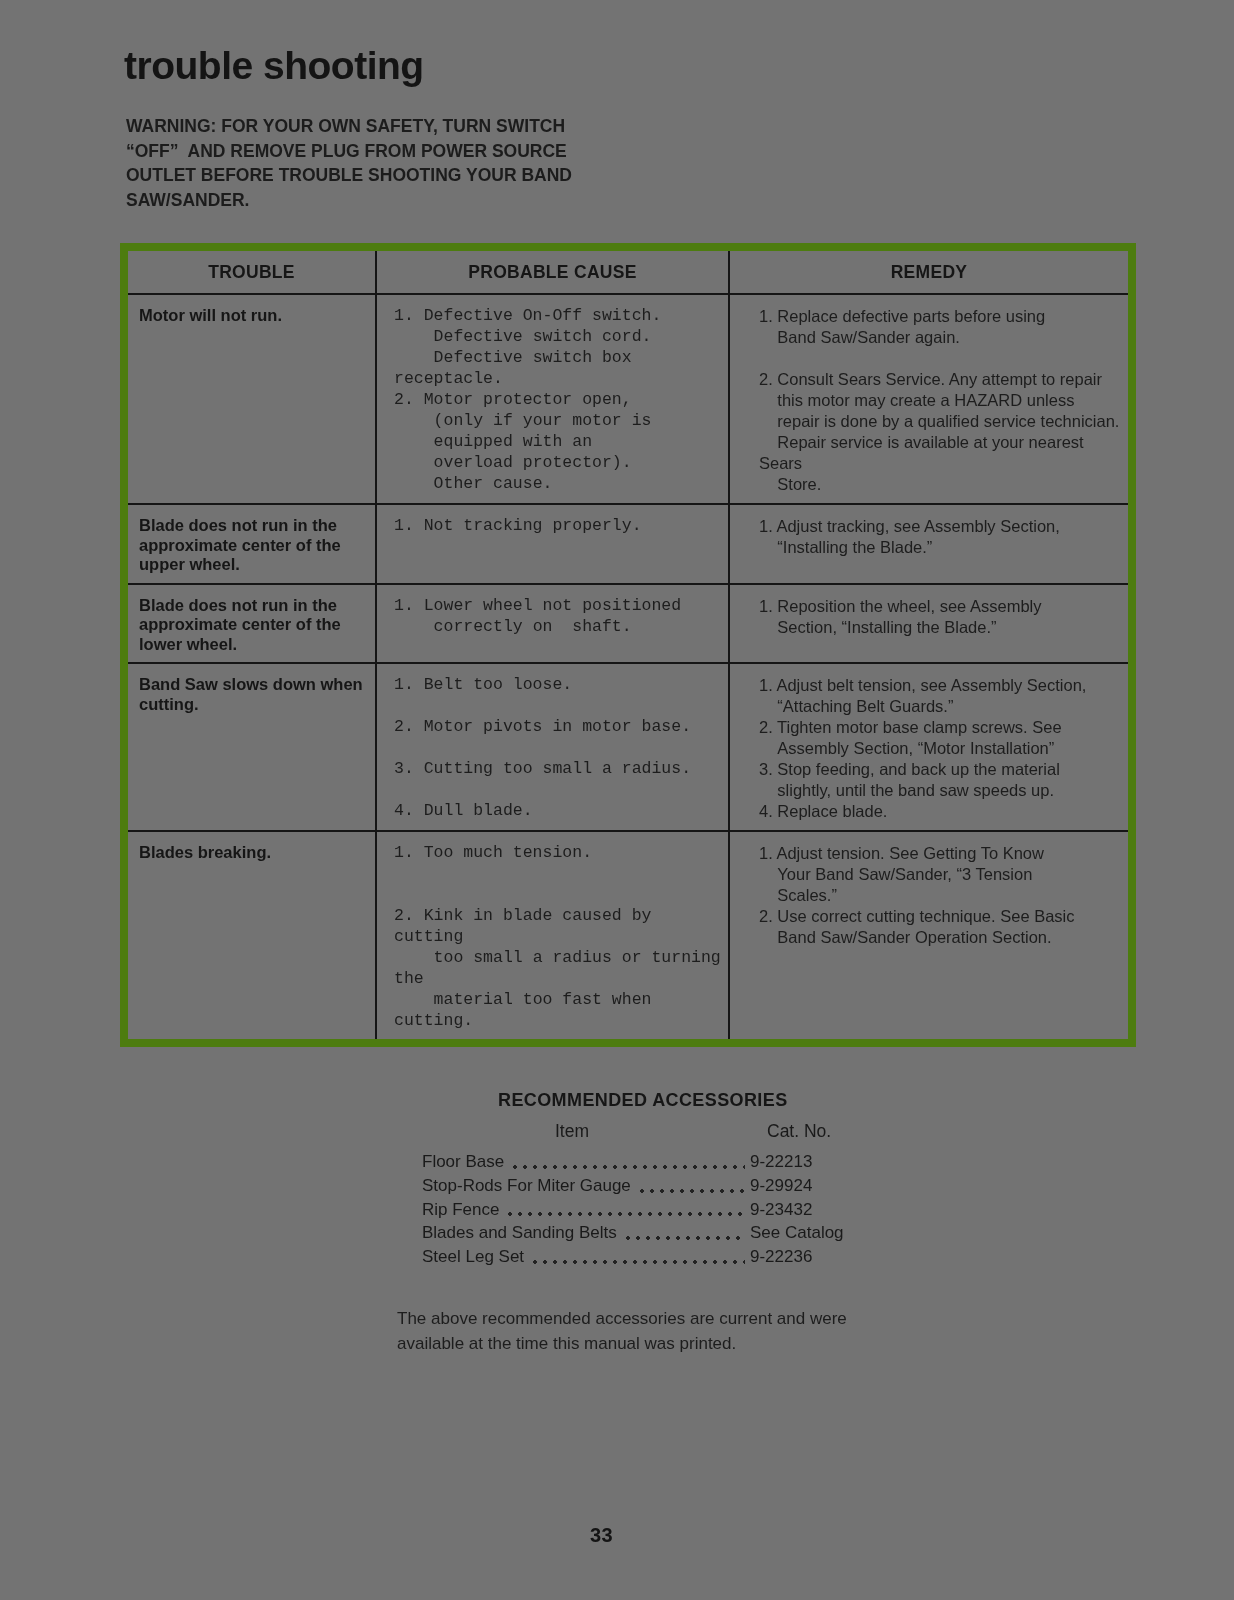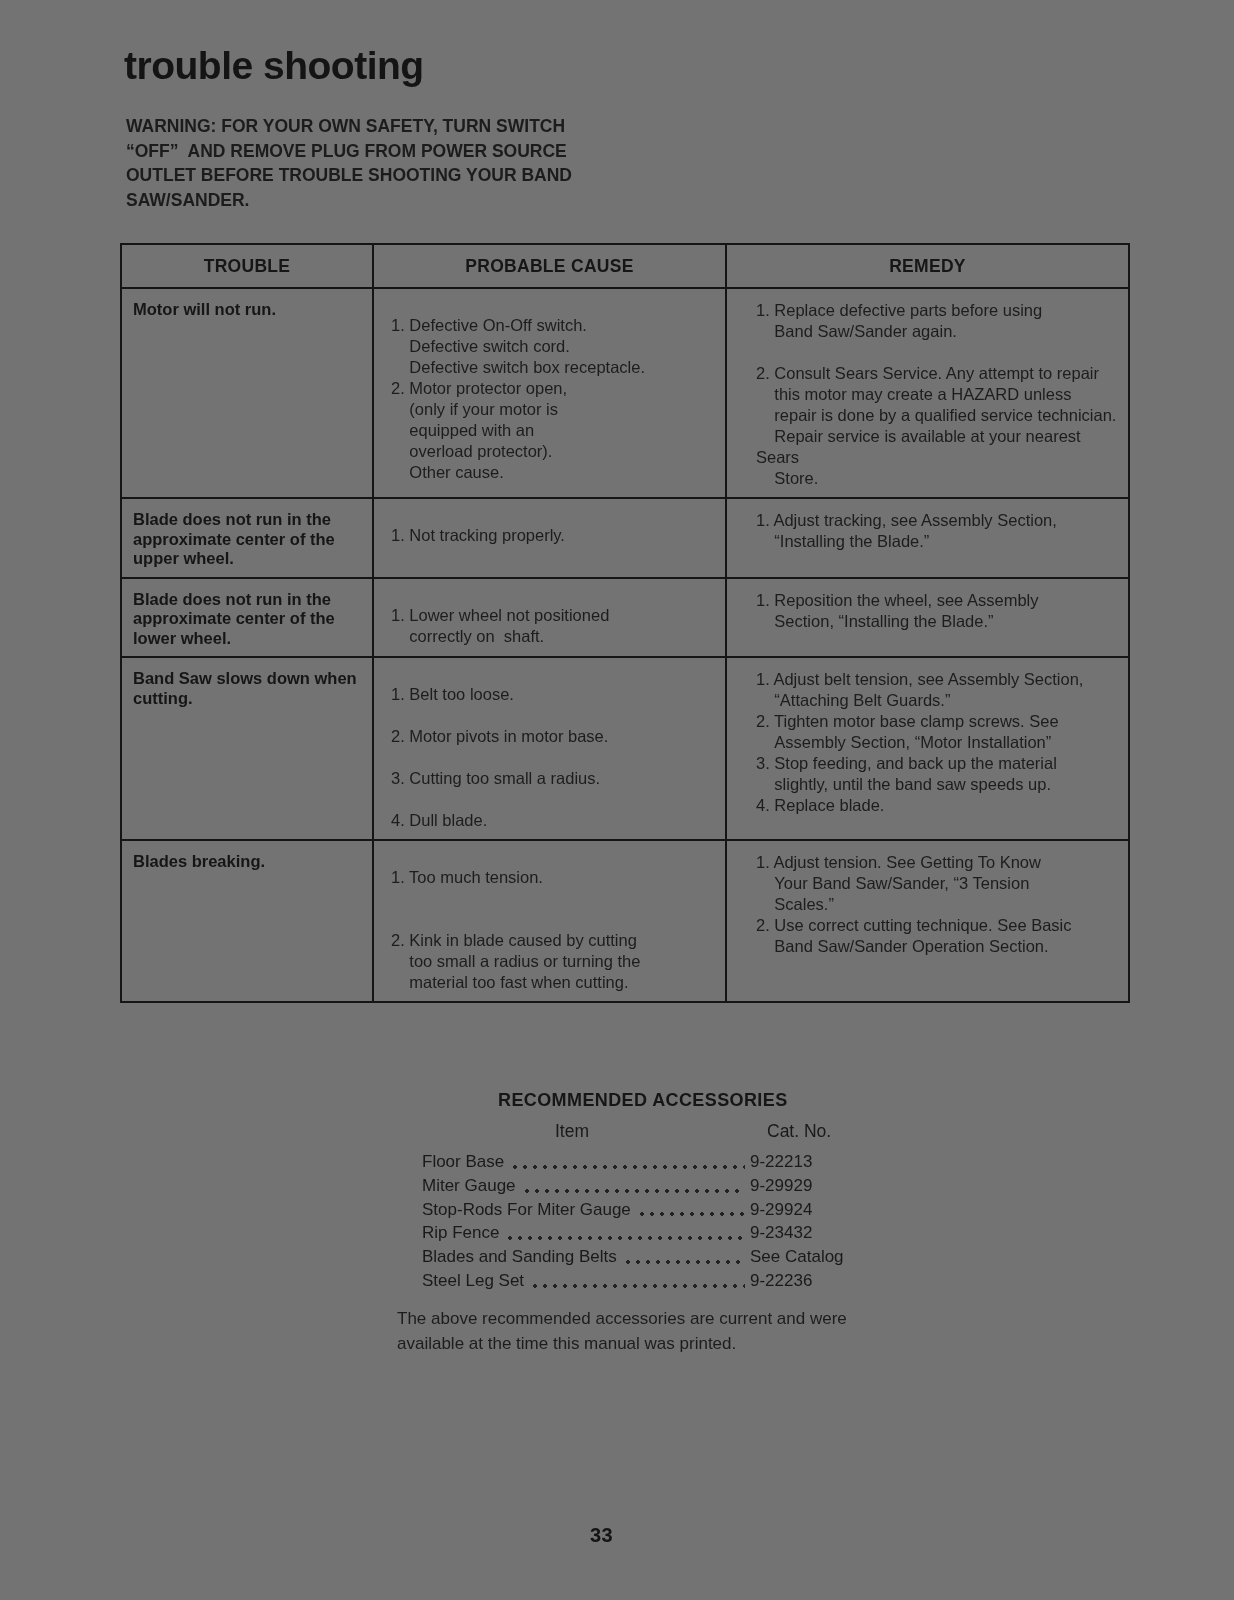--- a/index.html
+++ b/index.html
@@ -19,21 +19,21 @@
   }
   .warning {
     position:absolute; left:126px; top:114px; width:492px;
     font-size:17.5px; font-weight:bold; line-height:24.5px;
     white-space:pre-wrap; color:#1c1c1c;
   }
   table.ts-table {
     position:absolute; left:120px; top:243px;
     width:1008px;
     border-collapse:collapse; table-layout:fixed;
-    border:1px solid #4d7c0f;
+    border:8px solid #4d7c0f;
   }
   .ts-table col.c1 { width:252px; }
   .ts-table col.c2 { width:353px; }
   .ts-table col.c3 { width:403px; }
   .ts-table th {
     border:2.5px solid #151515;
     height:40px;
     font-size:17.5px; font-weight:bold; letter-spacing:0.3px;
     text-align:center; vertical-align:middle;
     color:#161616;
@@ -48,21 +48,21 @@
   .ts-table tbody tr:nth-child(1) { height:187px; }
   .ts-table tbody tr:nth-child(2) { height:78px; }
   .ts-table tbody tr:nth-child(3) { height:79px; }
   .ts-table tbody tr:nth-child(4) { height:160px; }
   .ts-table tbody tr:nth-child(5) { height:137px; }
   td.trouble {
     font-weight:bold; line-height:19.5px;
     padding:11px 8px 8px 11px;
     color:#161616;
   }
-  td.cause  { padding:26px 6px 8px 17px; }
+  td.cause  { padding:10px 6px 8px 17px;font-family:Liberation Mono, monospace; }
   td.remedy { padding:11px 6px 8px 29px; }
 
   .acc-title {
     position:absolute; left:498px; top:1090px;
     font-size:18px; font-weight:bold; letter-spacing:0.4px;
     color:#161616;
   }
   .acc-headers {
     position:absolute; left:420px; top:1121px;
     width:460px; height:24px;
@@ -203,25 +203,20 @@
     <span class="acc-h-cat">Cat. No.</span>
   </div>
 
   <div class="acc-list">
     <div class="acc-row">
       <span class="acc-name">Floor Base</span>
       <span class="leader"></span>
       <span class="acc-cat">9-22213</span>
     </div>
     <div class="acc-row">
-      <span class="acc-name">Miter Gauge</span>
-      <span class="leader"></span>
-      <span class="acc-cat">9-29929</span>
-    </div>
-    <div class="acc-row">
       <span class="acc-name">Stop-Rods For Miter Gauge</span>
       <span class="leader"></span>
       <span class="acc-cat">9-29924</span>
     </div>
     <div class="acc-row">
       <span class="acc-name">Rip Fence</span>
       <span class="leader"></span>
       <span class="acc-cat">9-23432</span>
     </div>
     <div class="acc-row">

